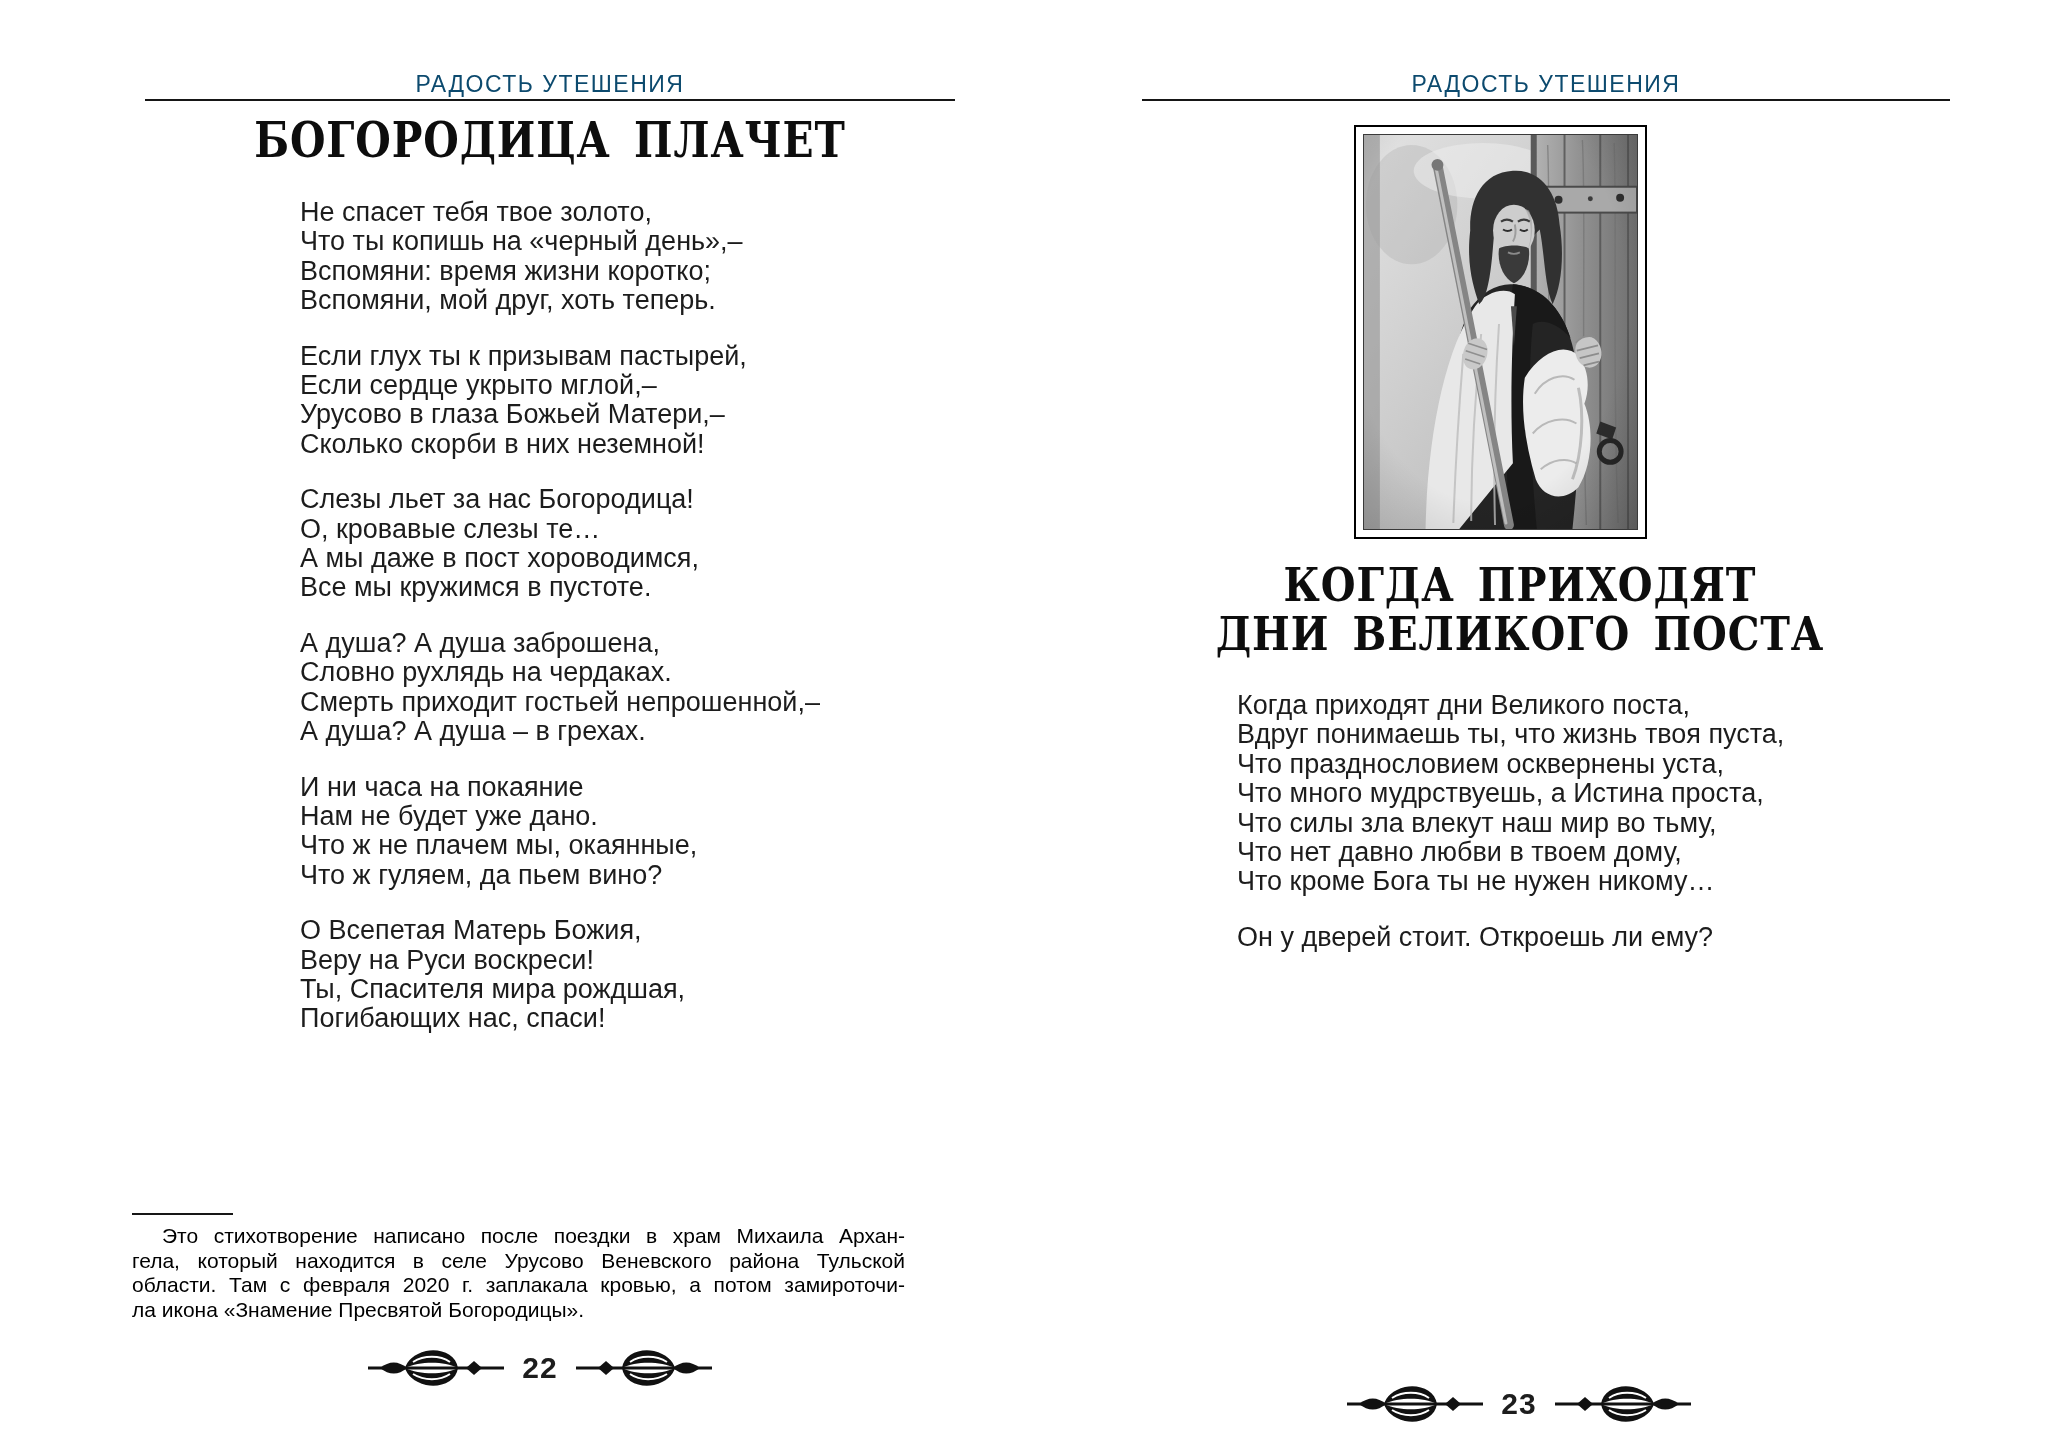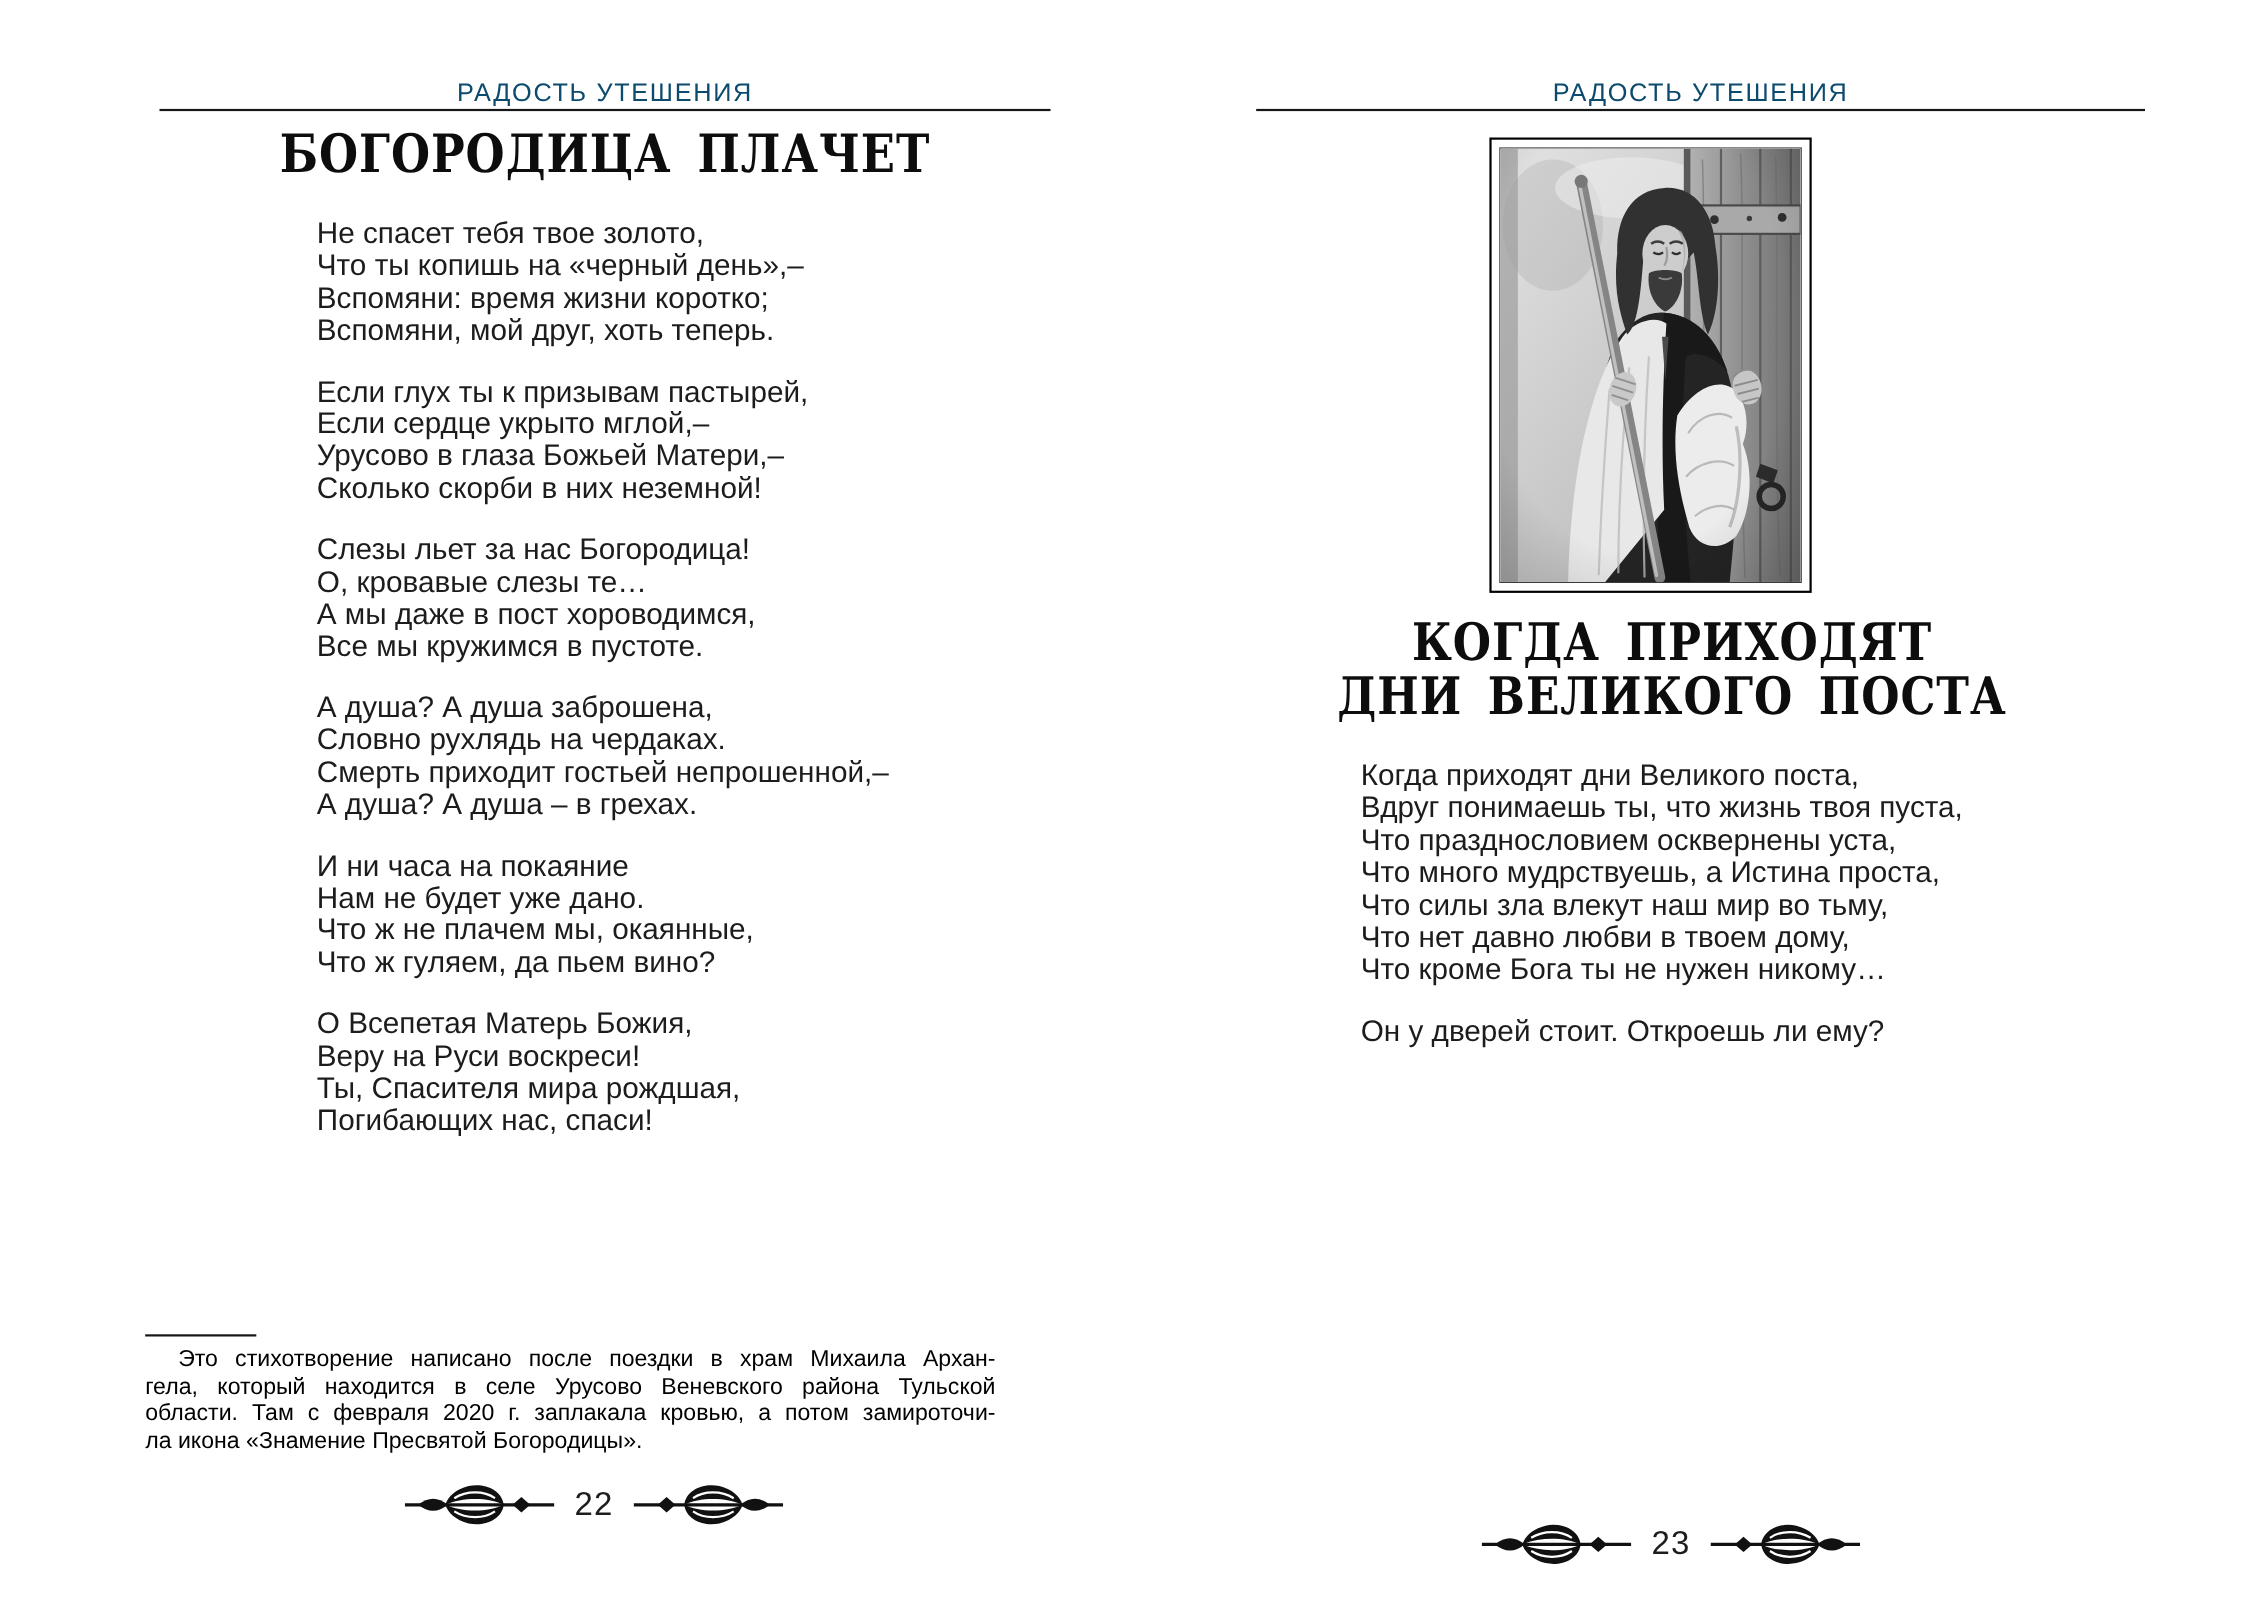--- a/index.html
+++ b/index.html
@@ -43,21 +43,21 @@
   
   .footnote{left:132px;top:1224px;width:773px;font-size:21px;line-height:24.5px;color:#000000;}
   .footnote-rule{left:132px;top:1213px;width:101px;height:2px;background:#161616;}
   .fn-line{height:24.5px;overflow:hidden;}
   .fj{text-align:justify;}
   .fj::after{content:"";display:inline-block;width:100%;}
   .fn-indent{text-indent:30px;}
 
   
   .page-footer{
-    height:40px;display:flex;align-items:center;justify-content:center;gap:18px;
+    height:40px;display:flex;align-items:center;justify-content:center;gap:18px;font-weight:bold;
   }
   .page-number{font-size:30px;color:#1d1d1d;letter-spacing:1px;}
   .orn{width:136px;height:38px;display:block;}
   .orn-flip{transform:scaleX(-1);}
 
   
   .plate-frame{
     left:1354px;top:125px;width:293px;height:414px;
     box-sizing:border-box;border:2px solid #000;
     padding:7px;background:#fff;
@@ -78,21 +78,21 @@
     <path d="M54 25 C64 32 80 32 91 25" stroke="#fff" stroke-width="2" fill="none"></path>
     <path d="M97 19 Q110 8 124 19 Q110 30 97 19 Z" fill="#111"></path>
   </symbol>
 </svg>
 
 <div class="abs running-head" style="left:145px;top:71px">РАДОСТЬ УТЕШЕНИЯ</div>
 <div class="abs head-rule" style="left:145px;top:99px;width:810px"></div>
 
 <div class="abs display-title title-left">БОГОРОДИЦА ПЛАЧЕТ</div>
 
-<div class="abs poem" style="left:288px;top:198px">
+<div class="abs poem" style="left:300px;top:198px">
   <p class="stanza">
     <span class="poem-line" style="display:block">Не спасет тебя твое золото,</span>
     <span class="poem-line" style="display:block">Что ты копишь на «черный день»,–</span>
     <span class="poem-line" style="display:block">Вспомяни: время жизни коротко;</span>
     <span class="poem-line" style="display:block">Вспомяни, мой друг, хоть теперь.</span>
   </p>
   <p class="stanza">
     <span class="poem-line" style="display:block">Если глух ты к призывам пастырей,</span>
     <span class="poem-line" style="display:block">Если сердце укрыто мглой,–</span>
     <span class="poem-line" style="display:block">Урусово в глаза Божьей Матери,–</span>

